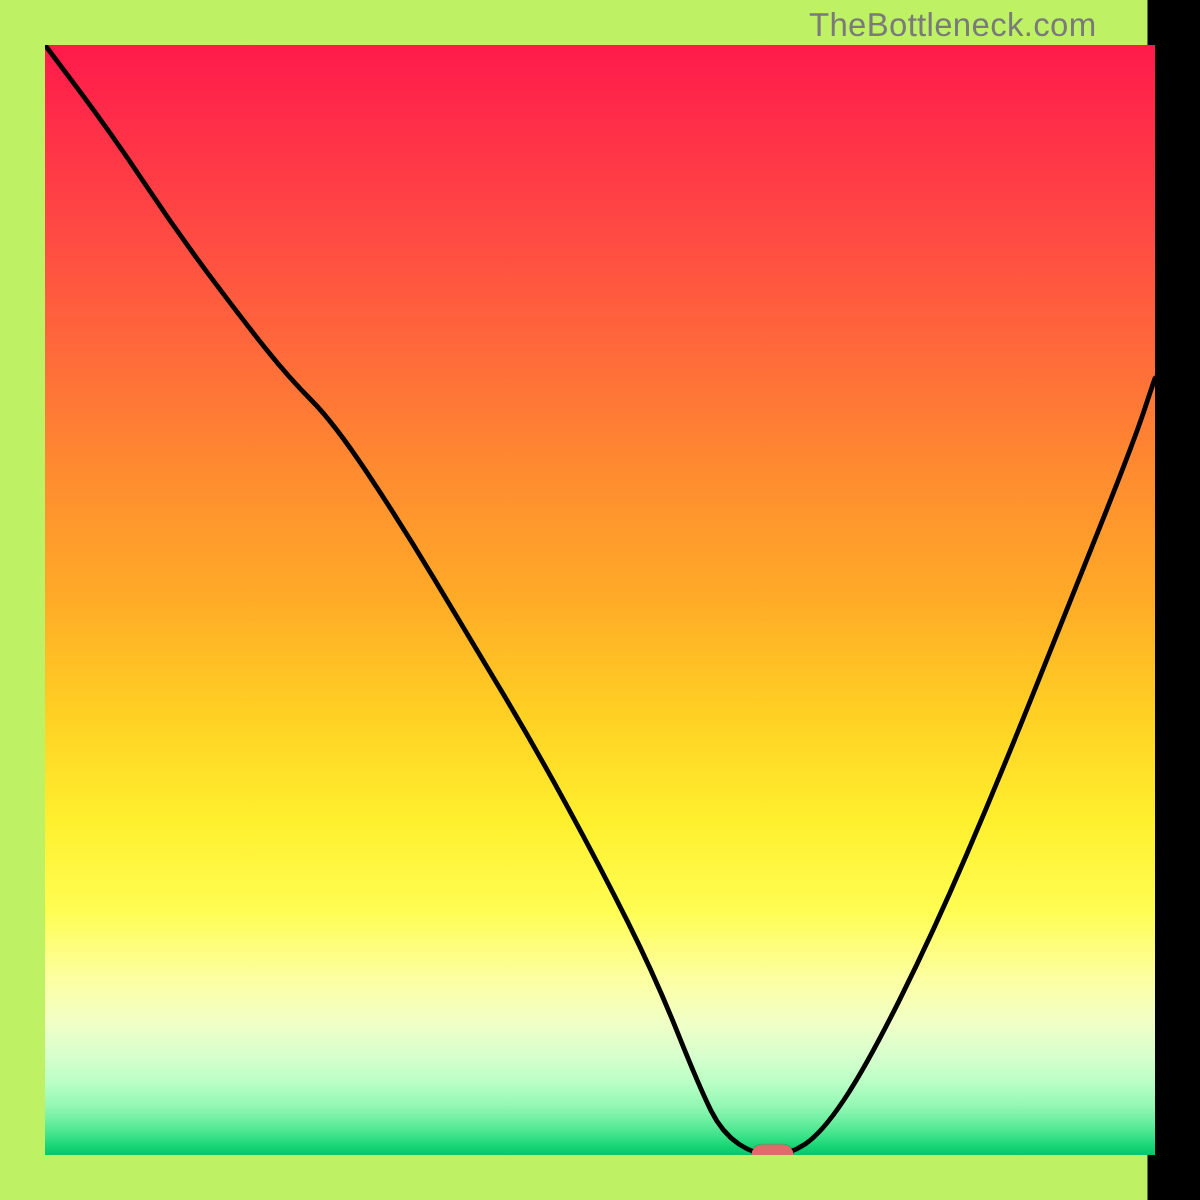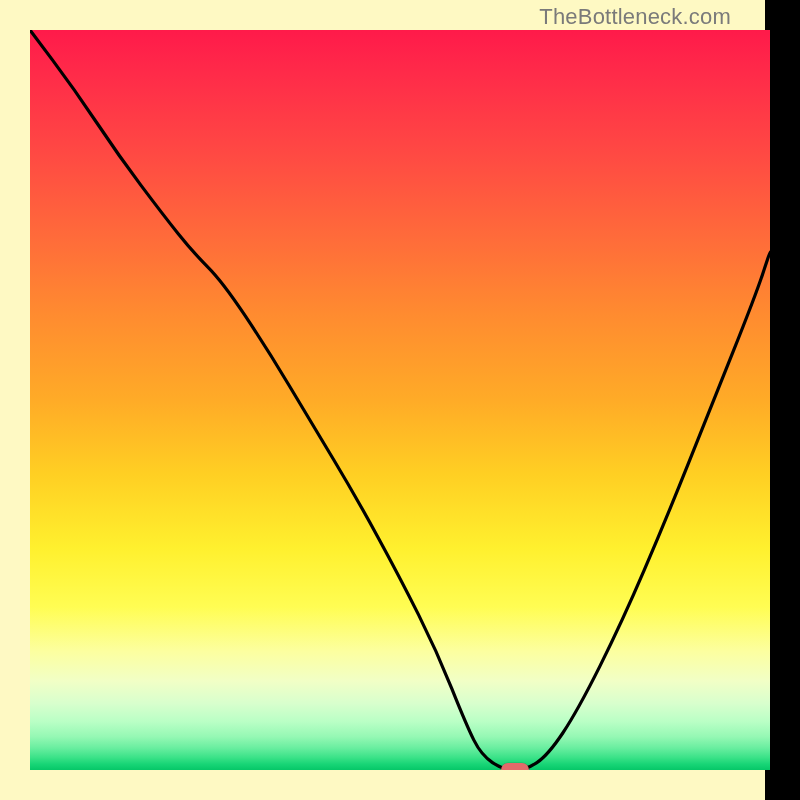--- a/index.html
+++ b/index.html
@@ -8,21 +8,21 @@
     width: 800px;
     height: 800px;
     overflow: hidden;
     background: #000;
     font-family: Arial, Helvetica, sans-serif;
   }
   .frame {
     position: absolute;
     left: 0; top: 0;
     width: 765px; height: 800px;
-    background: #fef9c3;
+    background: #bef264;
   }
   .plot-area {
     position: absolute;
     left: 30px;
     top: 30px;
     width: 740px;
     height: 740px;
     overflow: hidden;
   }
   .gradient {

